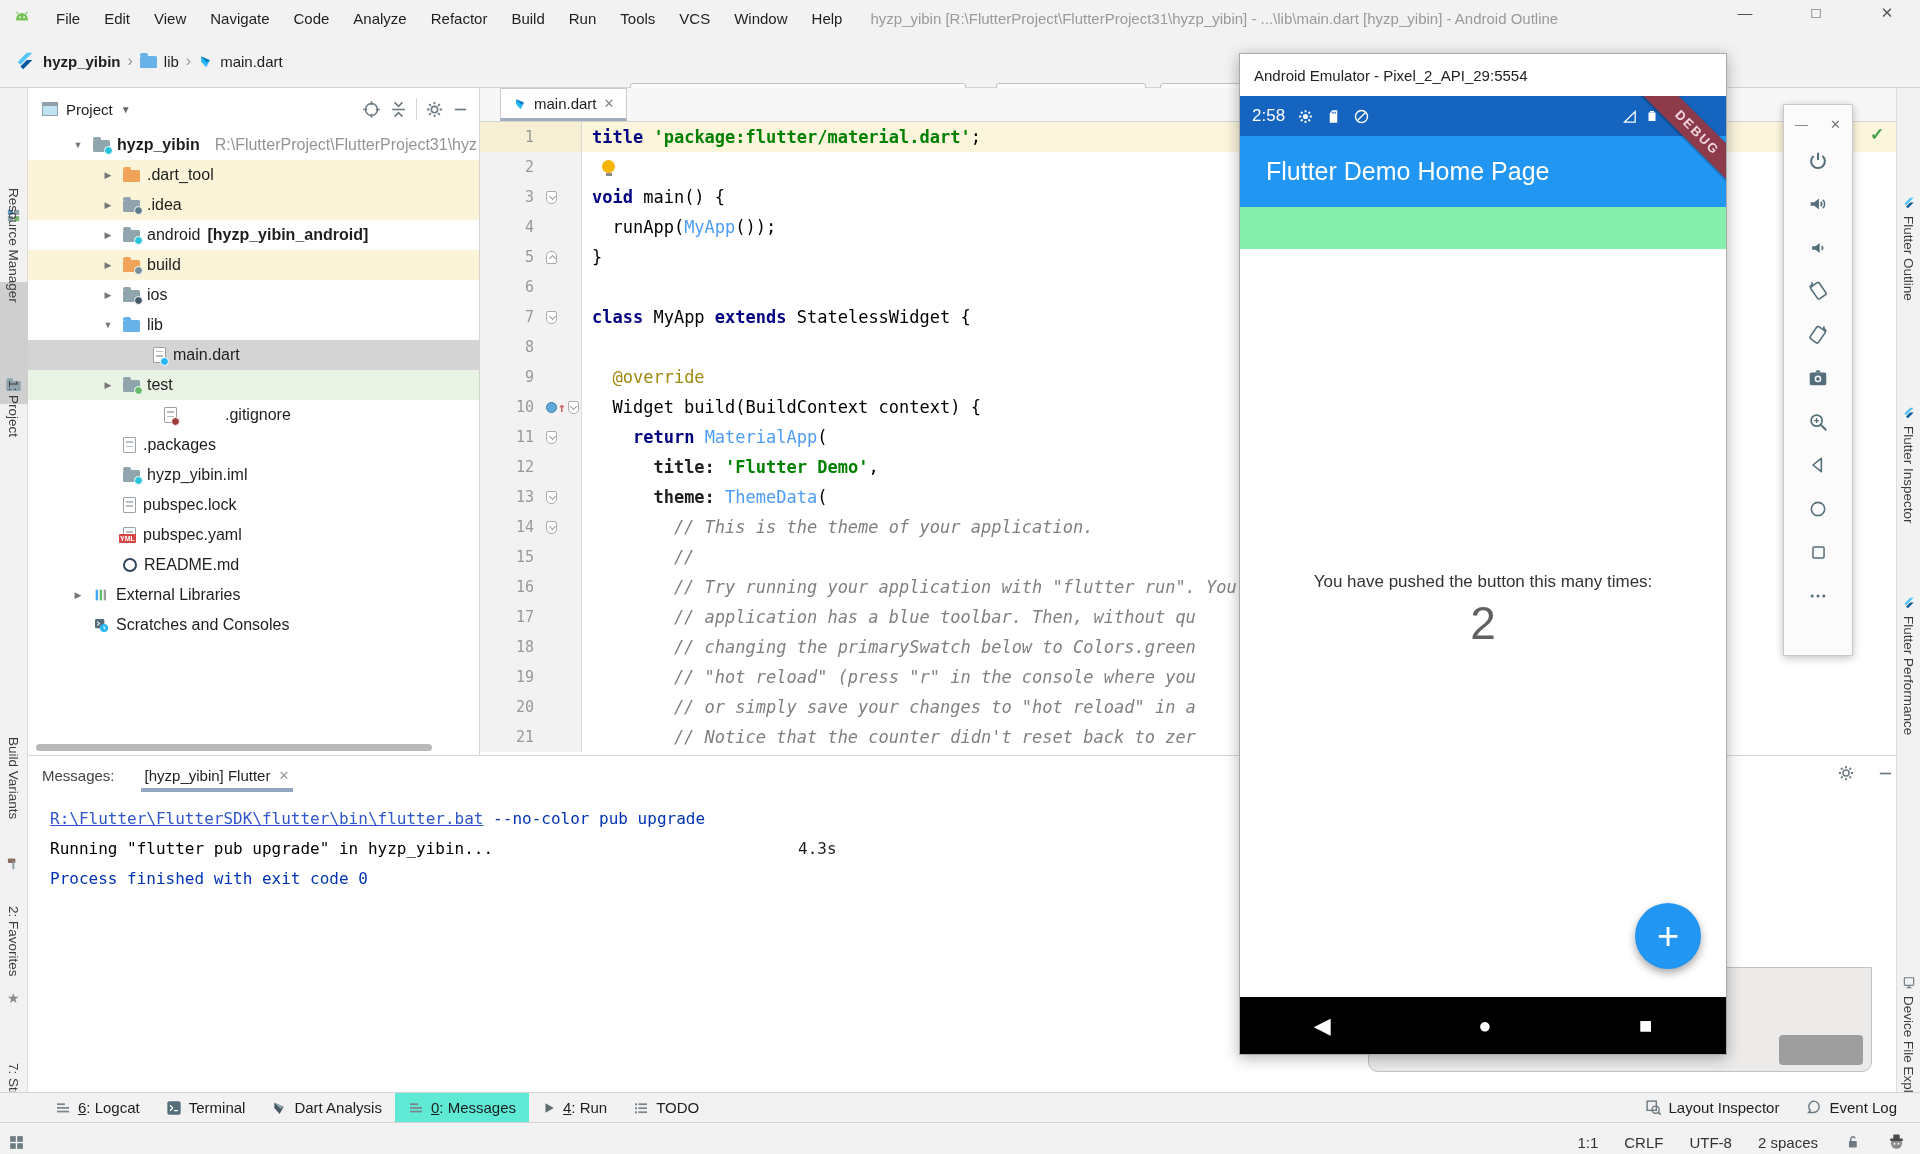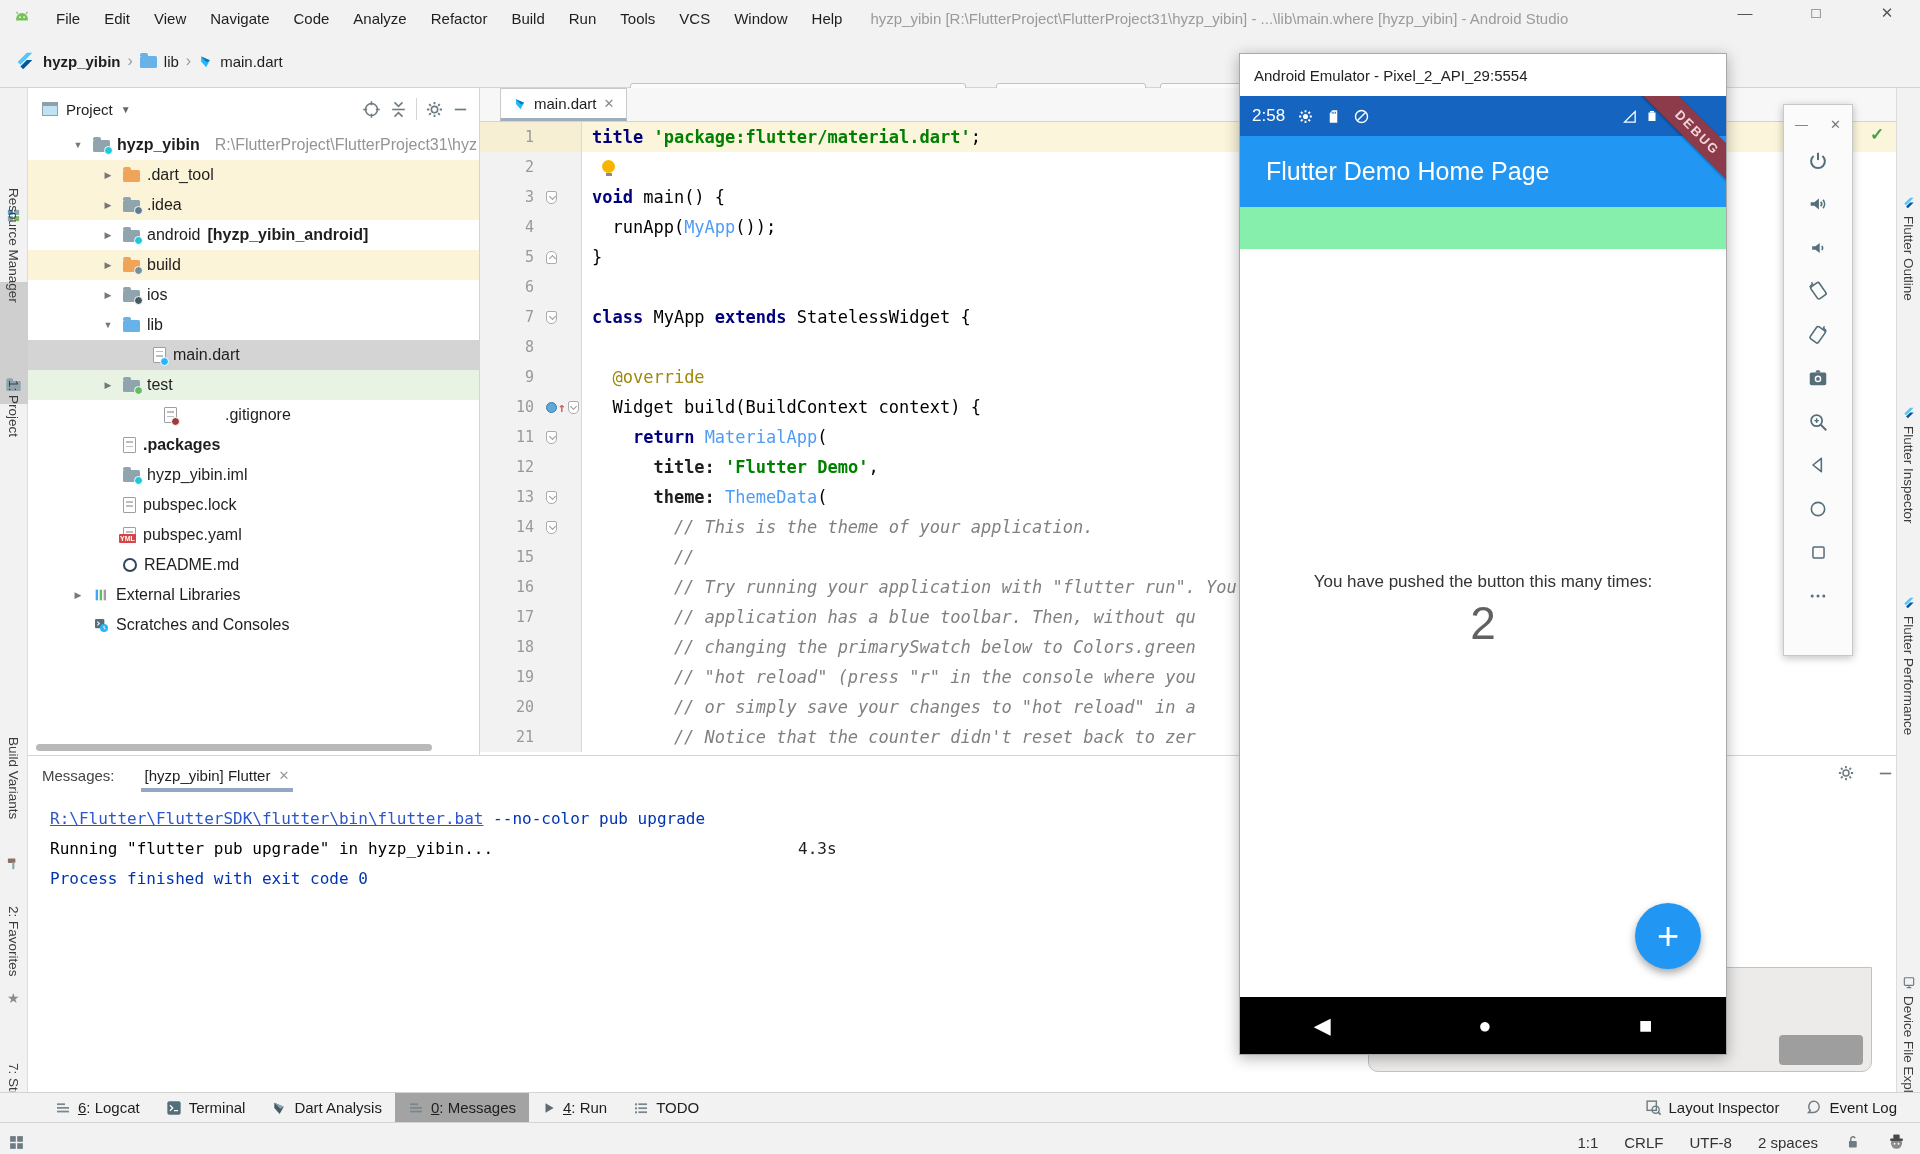--- a/index.html
+++ b/index.html
@@ -85,21 +85,21 @@
 #mout{font-family:"DejaVu Sans Mono",monospace;font-size:16px;padding:10px 0 0 22px}
 .mline{height:30px;line-height:30px;position:relative;white-space:pre}
 .lnk{color:#2E55C9;text-decoration:underline}
 .cmd{color:#0033B3}.inf{color:#0033B3}
 .dur{position:absolute;left:748px;top:0;color:#1e1e1e}
 #mh-icons{position:absolute;right:26px;top:764px;display:flex;gap:22px;align-items:center}
 
 
 #bottombar{left:0;top:1092px;width:1920px;height:30px;background:#F2F2F2;border-top:1px solid #D4D4D4;display:flex;align-items:center}
 .bitem{display:flex;align-items:center;gap:7px;padding:0 13px;height:100%;white-space:nowrap}
-.bitem.sel{background:#a3a3a3}
+.bitem.sel{background:#5eead4}
 #bb-left{display:flex;margin-left:42px;height:100%}
 #bb-right{display:flex;margin-left:auto;margin-right:10px;height:100%}
 #statusbar{left:0;top:1122px;width:1920px;height:40px;background:#F2F2F2;border-top:1px solid #D4D4D4;display:flex;align-items:center;color:#333}
 #sb-right{margin-left:auto;display:flex;align-items:center;gap:26px;margin-right:14px}
 
 
 #emu{left:1239px;top:53px;width:488px;height:1002px;background:#86efac;border:1px solid #A9A9A9;box-shadow:0 3px 14px rgba(0,0,0,.3);z-index:10}
 #emu-title{height:42px;display:flex;align-items:center;padding-left:14px;font-size:15px;color:#222;background:#fff}
 #emu-screen{position:absolute;left:0;top:42px;right:0;bottom:0;overflow:hidden}
 #emu-status{height:40px;background:#1565C0;display:flex;align-items:center;color:#fff;padding:0 12px;gap:12px;font-size:17px}
@@ -143,21 +143,21 @@
       <span class="mi">Code</span>
       <span class="mi">Analyze</span>
       <span class="mi">Refactor</span>
       <span class="mi">Build</span>
       <span class="mi">Run</span>
       <span class="mi">Tools</span>
       <span class="mi">VCS</span>
       <span class="mi">Window</span>
       <span class="mi">Help</span>
     </div>
-  <div id="wintitle">hyzp_yibin [R:\FlutterProject\FlutterProject31\hyzp_yibin] - ...\lib\main.where [hyzp_yibin] - Android Studio</div>
+  <div id="wintitle">hyzp_yibin [R:\FlutterProject\FlutterProject31\hyzp_yibin] - ...\lib\main.dart [hyzp_yibin] - Android Outline</div>
   <div class="winctl" style="left:1730px">—</div>
   <div class="winctl" style="left:1801px">□</div>
   <div class="winctl" style="left:1872px">✕</div>
 </div>
 
 <div class="abs" id="toolbar">
   <div id="crumbs">
     <span class="icn">
       <svg width="22" height="22" viewBox="0 0 24 24">
           <path d="M14 3L4 13l3 3L20 3z" fill="#54C5F8"></path>
@@ -412,21 +412,21 @@
         <span>test</span>
       </div>
       <div class="trow" style="padding-left: 72px; gap: 48px;">
         <span class="arr"></span>
         <span style="position: relative; flex: 0 0 auto; display: inline-flex;">
           <span class="doc"></span>
           <span class="badge" style="background: rgb(158, 59, 59);"></span>
         </span>
         <span>.gitignore</span>
       </div>
-      <div class="trow" style="padding-left: 72px; font-weight: bold;">
+      <div class="trow" style="padding-left: 72px;">
         <span class="arr"></span>
         <span style="position: relative; flex: 0 0 auto; display: inline-flex;">
           <span class="doc"></span>
         </span>
         <span>.packages</span>
       </div>
       <div class="trow" style="padding-left: 72px;">
         <span class="arr"></span>
         <span style="position: relative; flex: 0 0 auto; display: inline-flex;">
           <span class="fold f-slate"></span>

